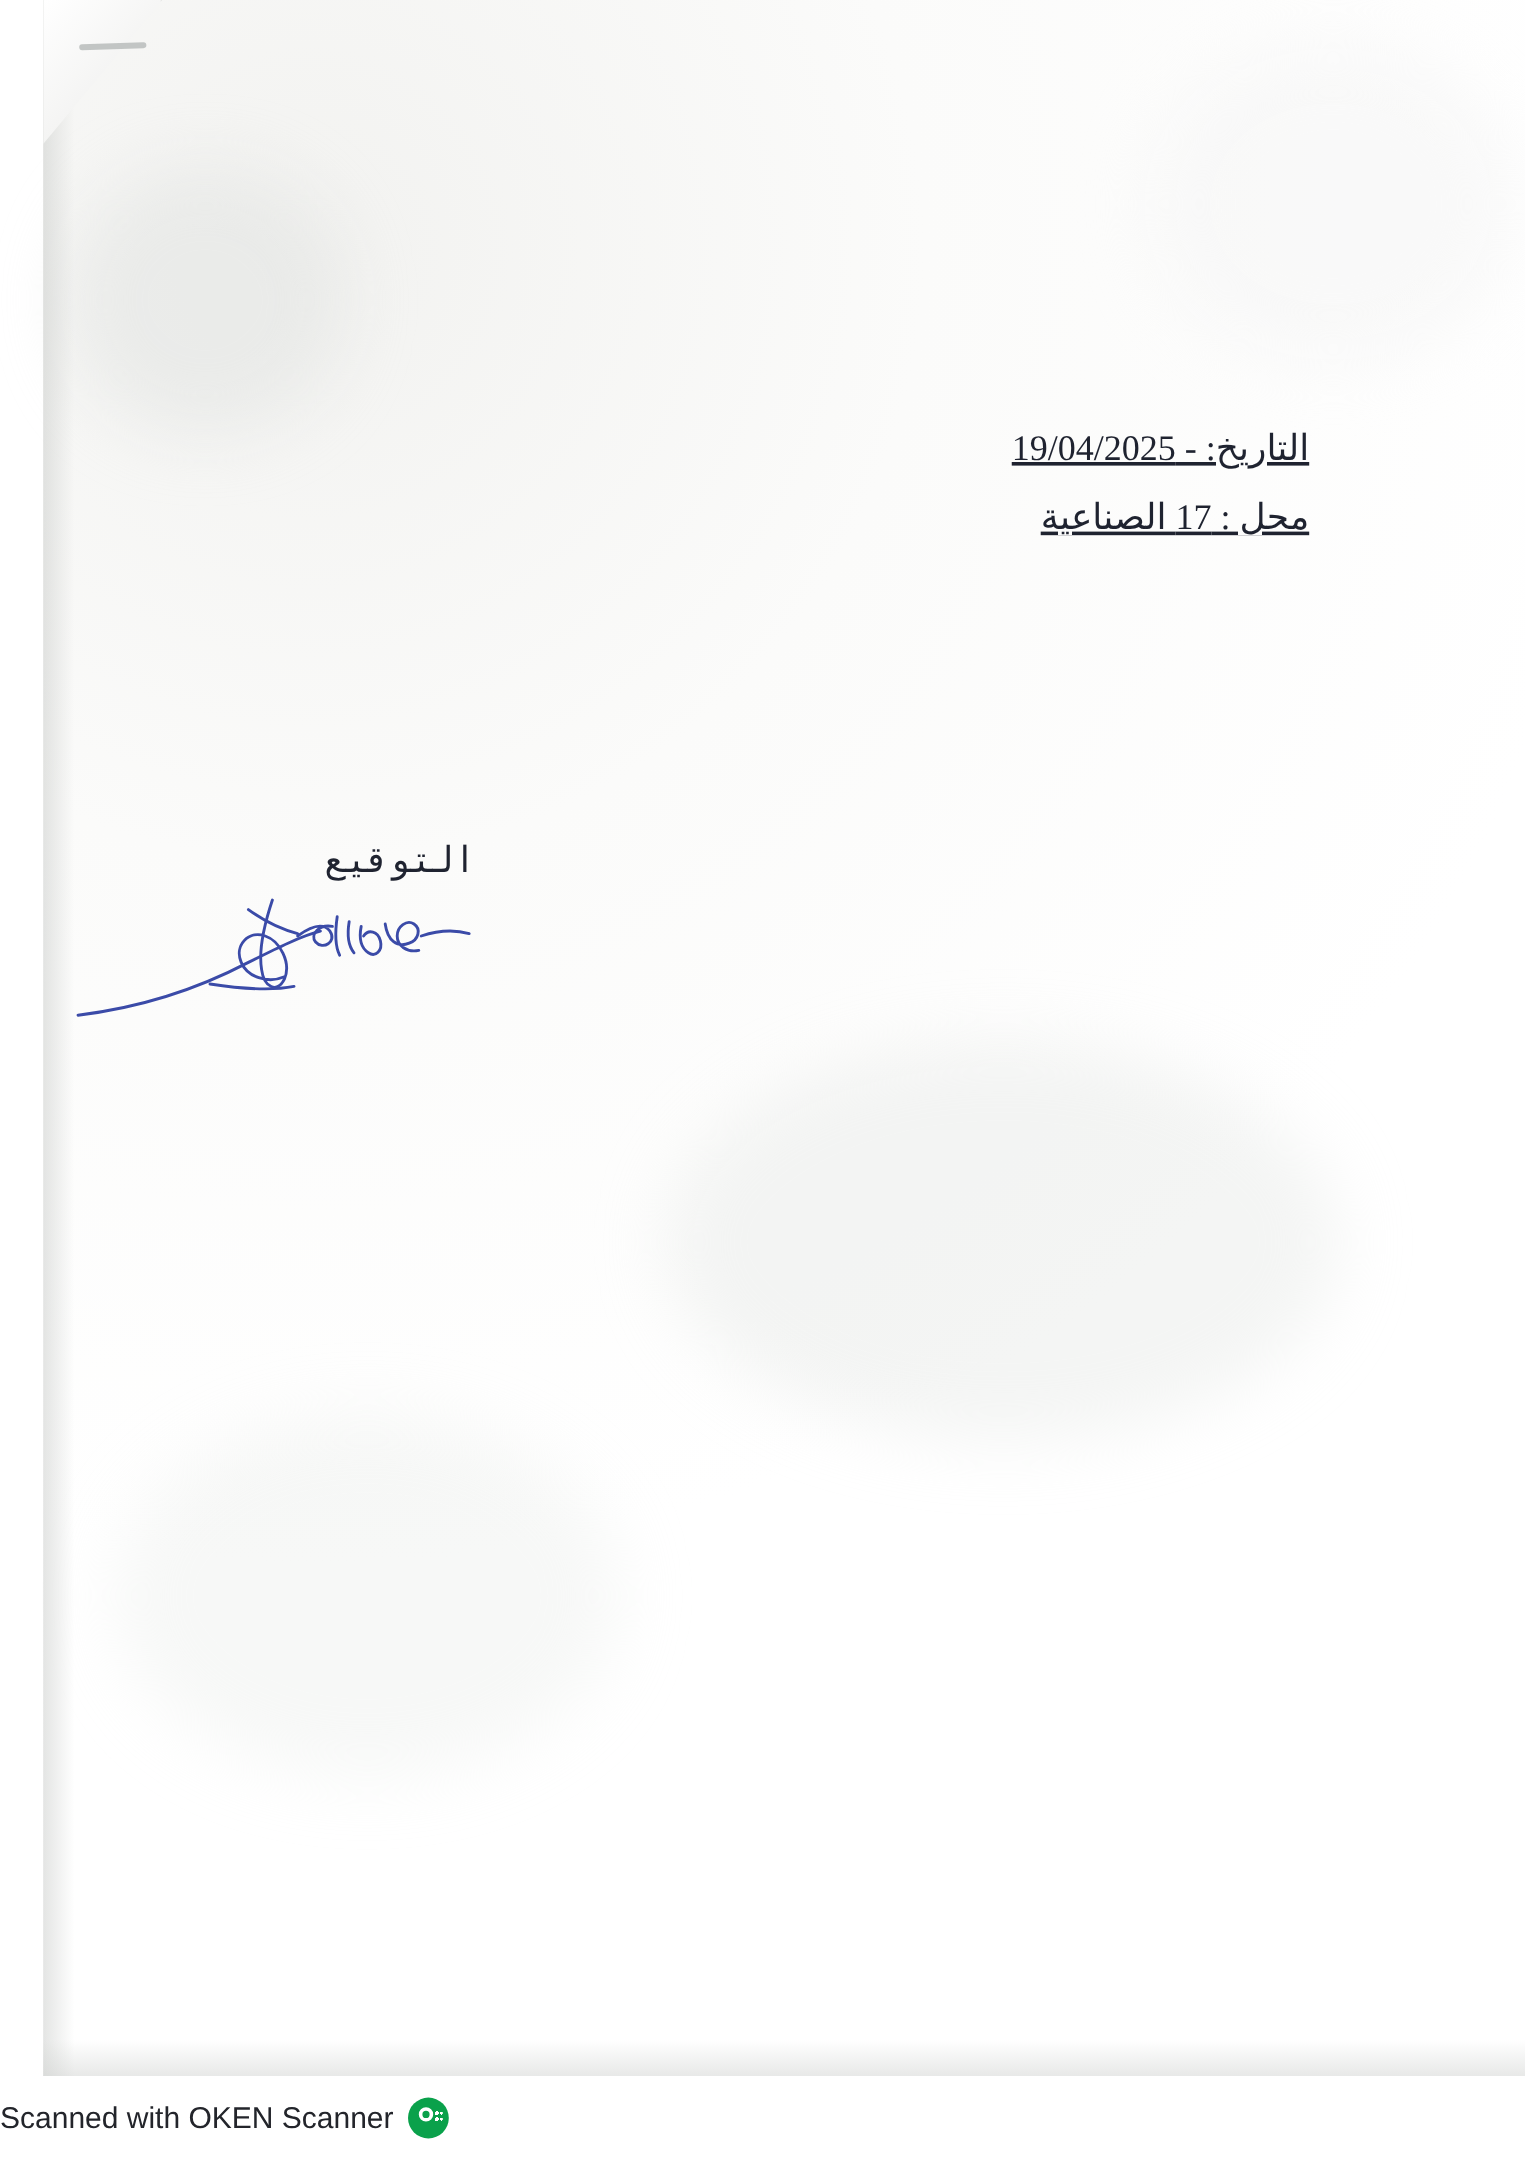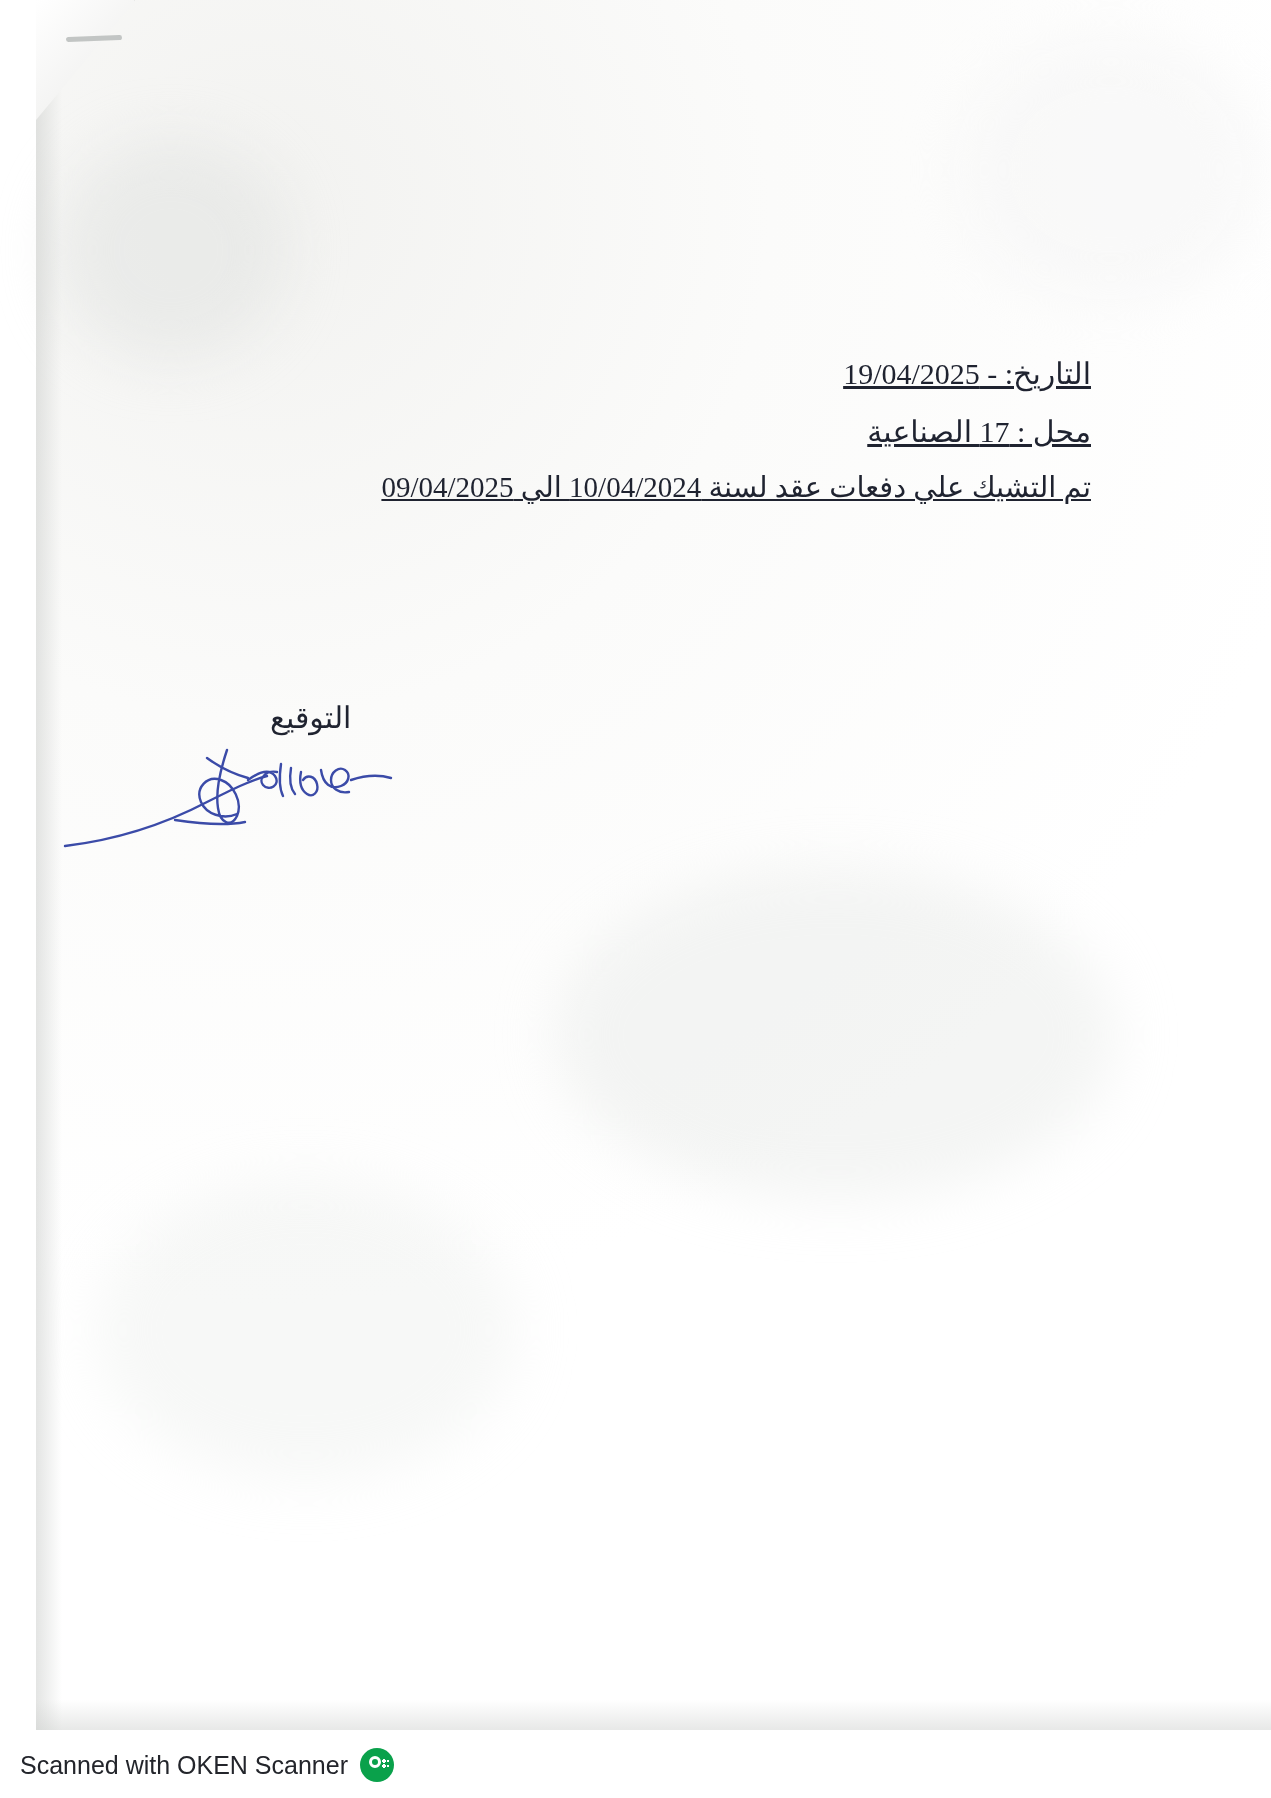--- a/index.html
+++ b/index.html
@@ -110,21 +110,21 @@
     top: 700px;
     width: 420px;
     height: 170px;
   }
   .sig-label {
     position: absolute;
     left: 215px;
     top: 0px;
     font-size: 30px;
     color: #1f2330;
-    font-family: Liberation Sans, sans-serif;
+    font-family: Liberation Mono, monospace;
     direction: rtl;
   }
   .sig-svg {
     position: absolute;
     left: 0;
     top: 28px;
   }
 
   
   .footer {
@@ -172,21 +172,20 @@
       radial-gradient(circle at 2px 7px, #fff 1.6px, transparent 1.7px),
       radial-gradient(circle at 6px 2px, #fff 1.2px, transparent 1.3px),
       radial-gradient(circle at 6px 7px, #fff 1.2px, transparent 1.3px);
   }
   .oken-text {
     font-family: "Liberation Sans", sans-serif;
     font-size: 25px;
     color: #23252b;
     direction: ltr;
     white-space: nowrap;
-    padding-left: 20px;
   }
 </style>
 </head>
 <body>
 
 <div class="page">
 
   <div class="sheet">
     <div class="shade shade-a"></div>
     <div class="shade shade-b"></div>
@@ -196,21 +195,20 @@
 
   <div class="left-edge-shadow"></div>
   <div class="bottom-edge-shadow"></div>
   <div class="corner-fold"></div>
   <div class="corner-edge"></div>
   <div class="staple-mark"></div>
 
   <div class="doc-text">
     <div class="doc-line">التاريخ: - 19/04/2025</div>
     <div class="doc-line line-shop">محل  :   17 الصناعية</div>
-    <div class="doc-line line-range">تم التشيك علي دفعات عقد لسنة 10/04/2024 الي 09/04/2025</div>
   </div>
 
   <div class="sig-block">
     <div class="sig-label">التوقيع</div>
     <svg class="sig-svg" width="400" height="140" viewBox="0 0 400 140">
       <g fill="none" stroke="#3b4ba8" stroke-width="2.4" stroke-linecap="round" stroke-linejoin="round">
         <path d="M172 22 C166 40, 160 62, 163 80 C165 95, 176 100, 182 88 C188 74, 178 56, 166 52 C152 47, 140 60, 146 74 C151 86, 168 92, 182 86"></path>
         <path d="M152 30 C163 38, 178 46, 193 50"></path>
         <path d="M193 52 C204 44, 214 40, 220 48 C226 57, 214 64, 208 57 C203 51, 211 42, 222 44"></path>
         <path d="M226 36 C224 50, 224 60, 228 68"></path>

